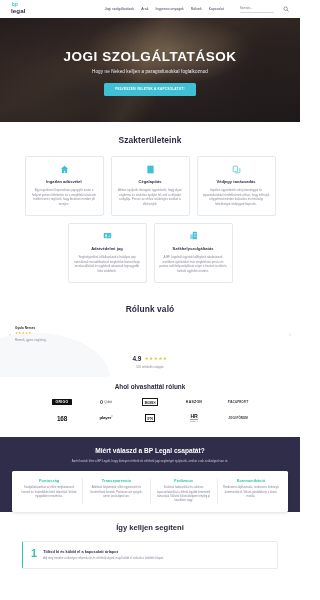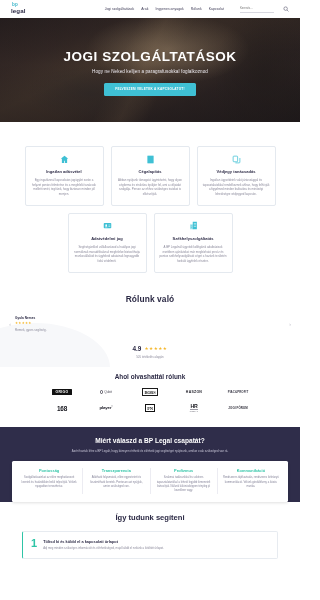--- a/index.html
+++ b/index.html
@@ -238,20 +238,21 @@
 
   <div class="hero">
     <div class="hero-inner">
       <div class="hero-title">JOGI SZOLGÁLTATÁSOK</div>
       <div class="hero-sub">Hogy ne Neked kelljen a paragrafusokkal foglalkoznod</div>
       <button class="hero-btn">FELVESZEM VELETEK A KAPCSOLATOT!</button>
     </div>
   </div>
 
   <div class="services">
+    <div class="sec-title">Szakterületeink</div>
 
     <div class="cards-row">
       <div class="card">
         <div class="card-ico">
           <svg viewBox="0 0 24 24" fill="#3fc0d4">
               <path d="M12 2 2 10h3v11h6v-6h2v6h6V10h3z"></path>
             </svg>
         </div>
         <div class="card-title">Ingatlan adásvétel</div>
         <div class="card-text">Egy ingatlannal kapcsolatos jogügylet során a helyzet pontos felmérése és a megfelelő tanácsok mellett ismét, tegítünk, hogy biztosan minden jól menjen.</div>
@@ -387,21 +388,21 @@
         <div class="why-t">Szakmai tudásunkkal és sokéves tapasztalatunkkal a lehető legjobb kimenetelt biztosítjuk. Nálunk különösképpen tényleg jó kezekben vagy.</div>
       </div>
       <div class="why-col">
         <div class="why-h">Kommunikáció</div>
         <div class="why-t">Rendszeres tájékoztatás, rendszeres kétirányú kommunikáció. Velünk gördülékeny a közös munka.</div>
       </div>
     </div>
   </div>
 
   <div class="steps">
-    <div class="steps-title">Így tudunk segíteni</div>
+    <div class="steps-title">Így kelljen segíteni</div>
     <div class="step-card">
       <div class="step-num">1</div>
       <div class="step-body">
         <div class="step-h">Töltsd ki és küldd el a kapcsolati űrlapot</div>
         <div class="step-t">Adj meg minden szükséges információt és elérhetőséged, majd küldd el nekünk a kitöltött űrlapot.</div>
       </div>
     </div>
   </div>
 
 </div>

